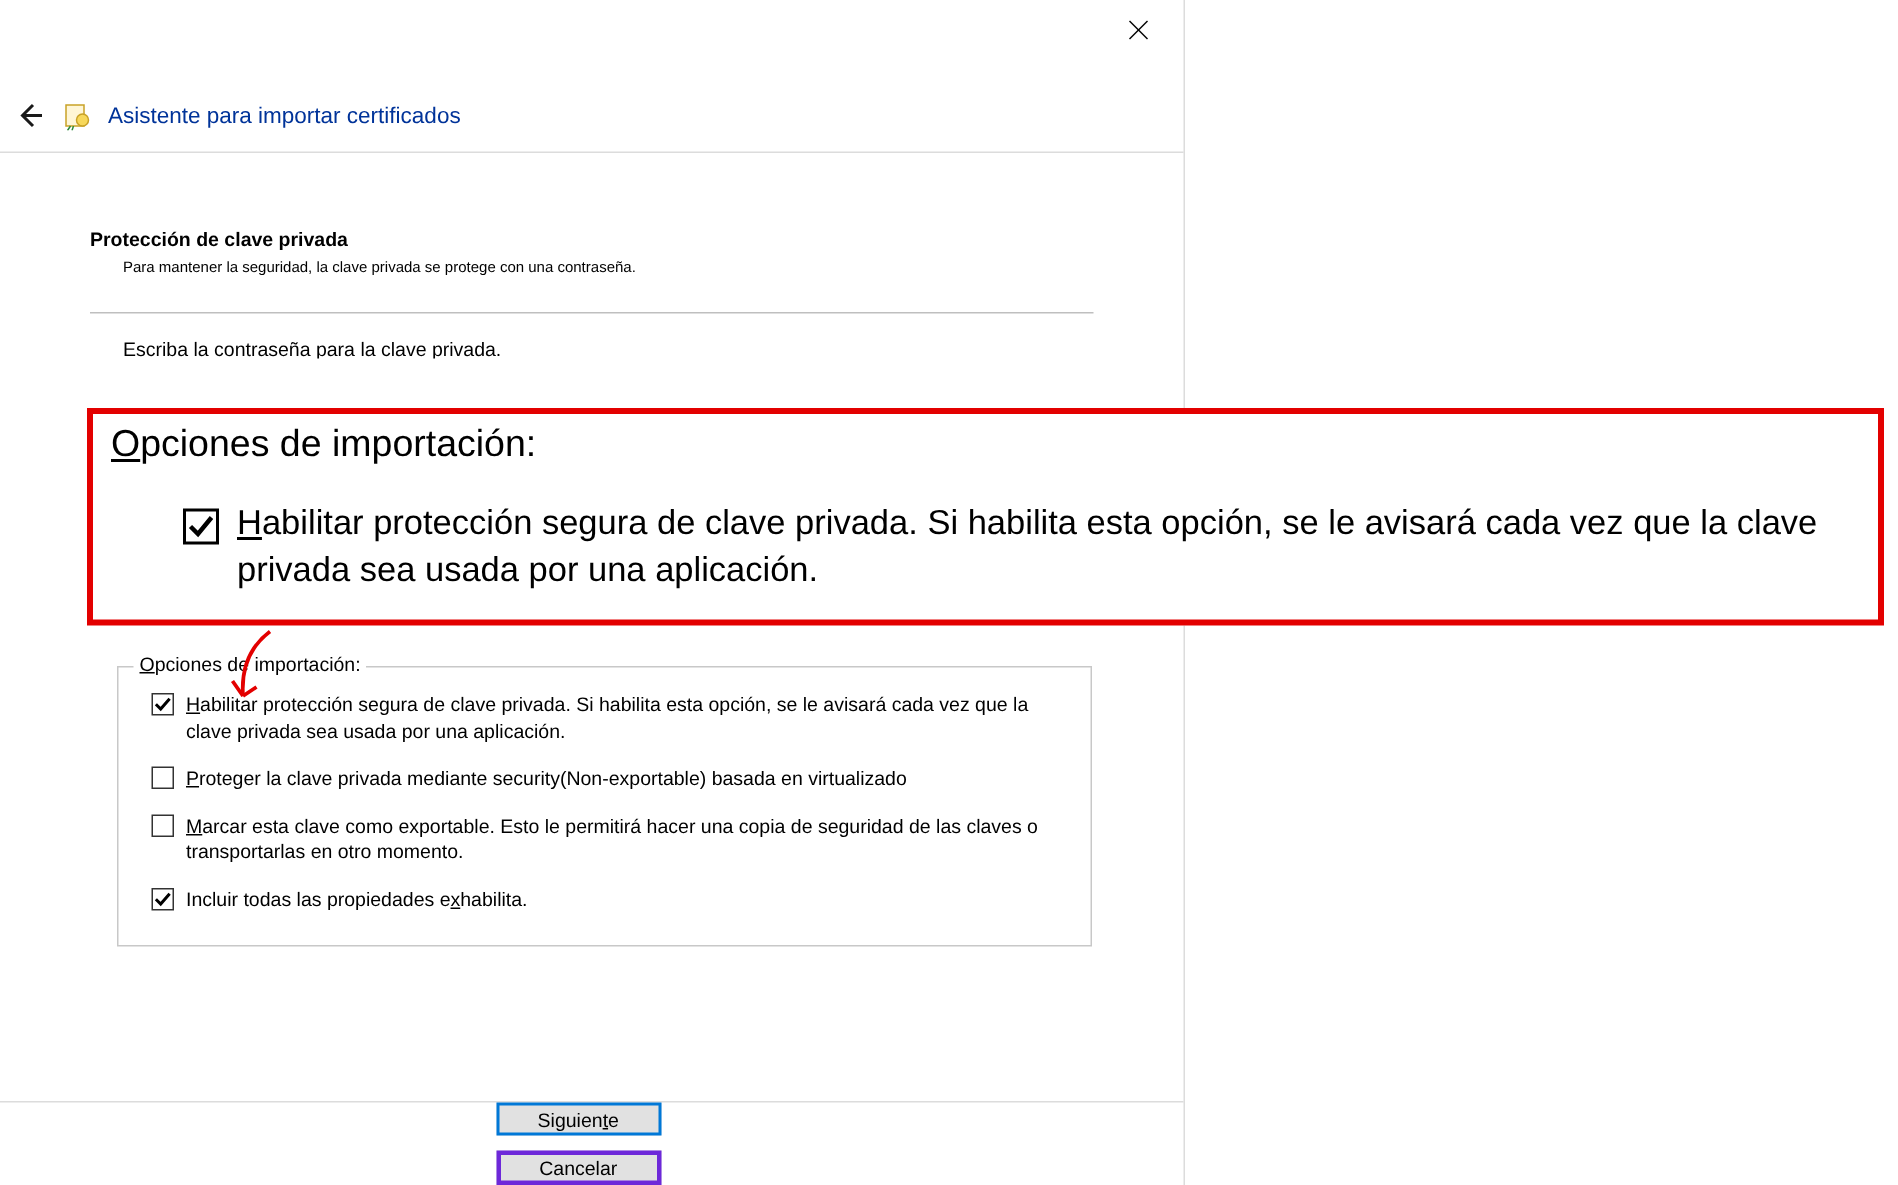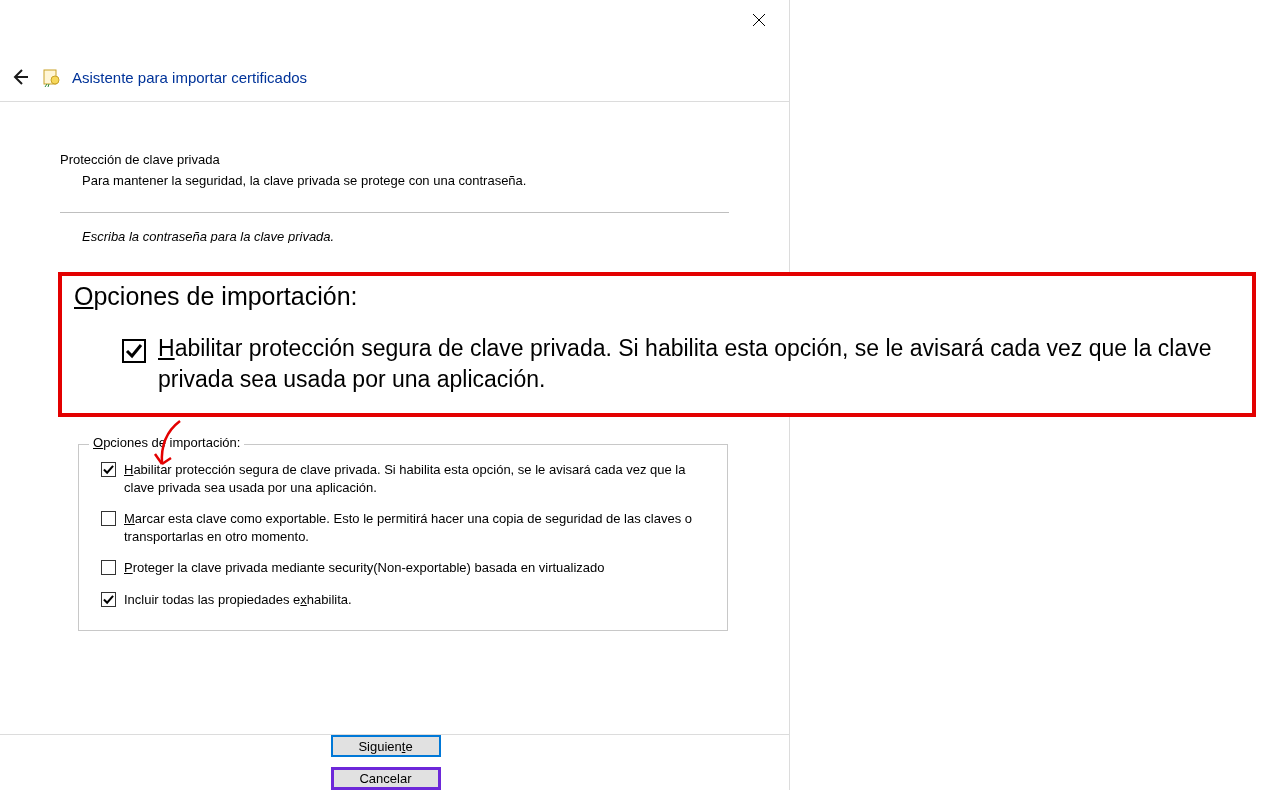--- a/index.html
+++ b/index.html
@@ -51,41 +51,40 @@
   .cert-icon svg{width:20px;height:20px;}
   .header-title {
     font-size:15px;
     color:#003399;
   }
 
   .content {
     padding: 50px 60px 0 60px;
   }
   .section-title {
-    font-weight:normal;
+    font-weight:bold;
     font-size:13px;
     margin-bottom:6px;
   }
   .section-desc {
-    font-size:13px;
+    font-size:10px;
     padding-left:22px;
     margin-bottom:24px;
   }
   .hr {
     border-top:1px solid #bfbfbf;
     margin-bottom:16px;
   }
   .truncated-line {
     font-size:13px;
     padding-left:22px;
     color:#000;
     white-space:nowrap;
     overflow:hidden;
     height:14px;
-    font-style:italic;
   }
 
   
   .callout {
     position:absolute;
     left:58px;
     top:272px;
     width:1198px;
     border:4px solid #e30000;
     padding:6px 12px 18px 12px;
@@ -225,30 +224,30 @@
       <div class="opt-text">
         <span class="u">H</span><span>abilitar protección segura de clave privada. Si habilita esta opción, se le avisará cada vez que la clave privada sea usada por una aplicación.</span>
       </div>
     </div>
 
     <div class="opt-row">
       <div class="checkbox">
         
       </div>
       <div class="opt-text">
-        <span class="u">M</span><span>arcar esta clave como exportable. Esto le permitirá hacer una copia de seguridad de las claves o transportarlas en otro momento.</span>
+        <span class="u">P</span><span>roteger la clave privada mediante security(Non-exportable) basada en virtualizado</span>
       </div>
     </div>
 
     <div class="opt-row">
       <div class="checkbox">
         
       </div>
       <div class="opt-text">
-        <span class="u">P</span><span>roteger la clave privada mediante security(Non-exportable) basada en virtualizado</span>
+        <span class="u">M</span><span>arcar esta clave como exportable. Esto le permitirá hacer una copia de seguridad de las claves o transportarlas en otro momento.</span>
       </div>
     </div>
 
     <div class="opt-row" style="margin-bottom:0">
       <div class="checkbox checked">
         <svg viewBox="0 0 12 12">
             <polyline points="1,6 4.5,9.5 11,2"></polyline>
           </svg>
       </div>
       <div class="opt-text">

